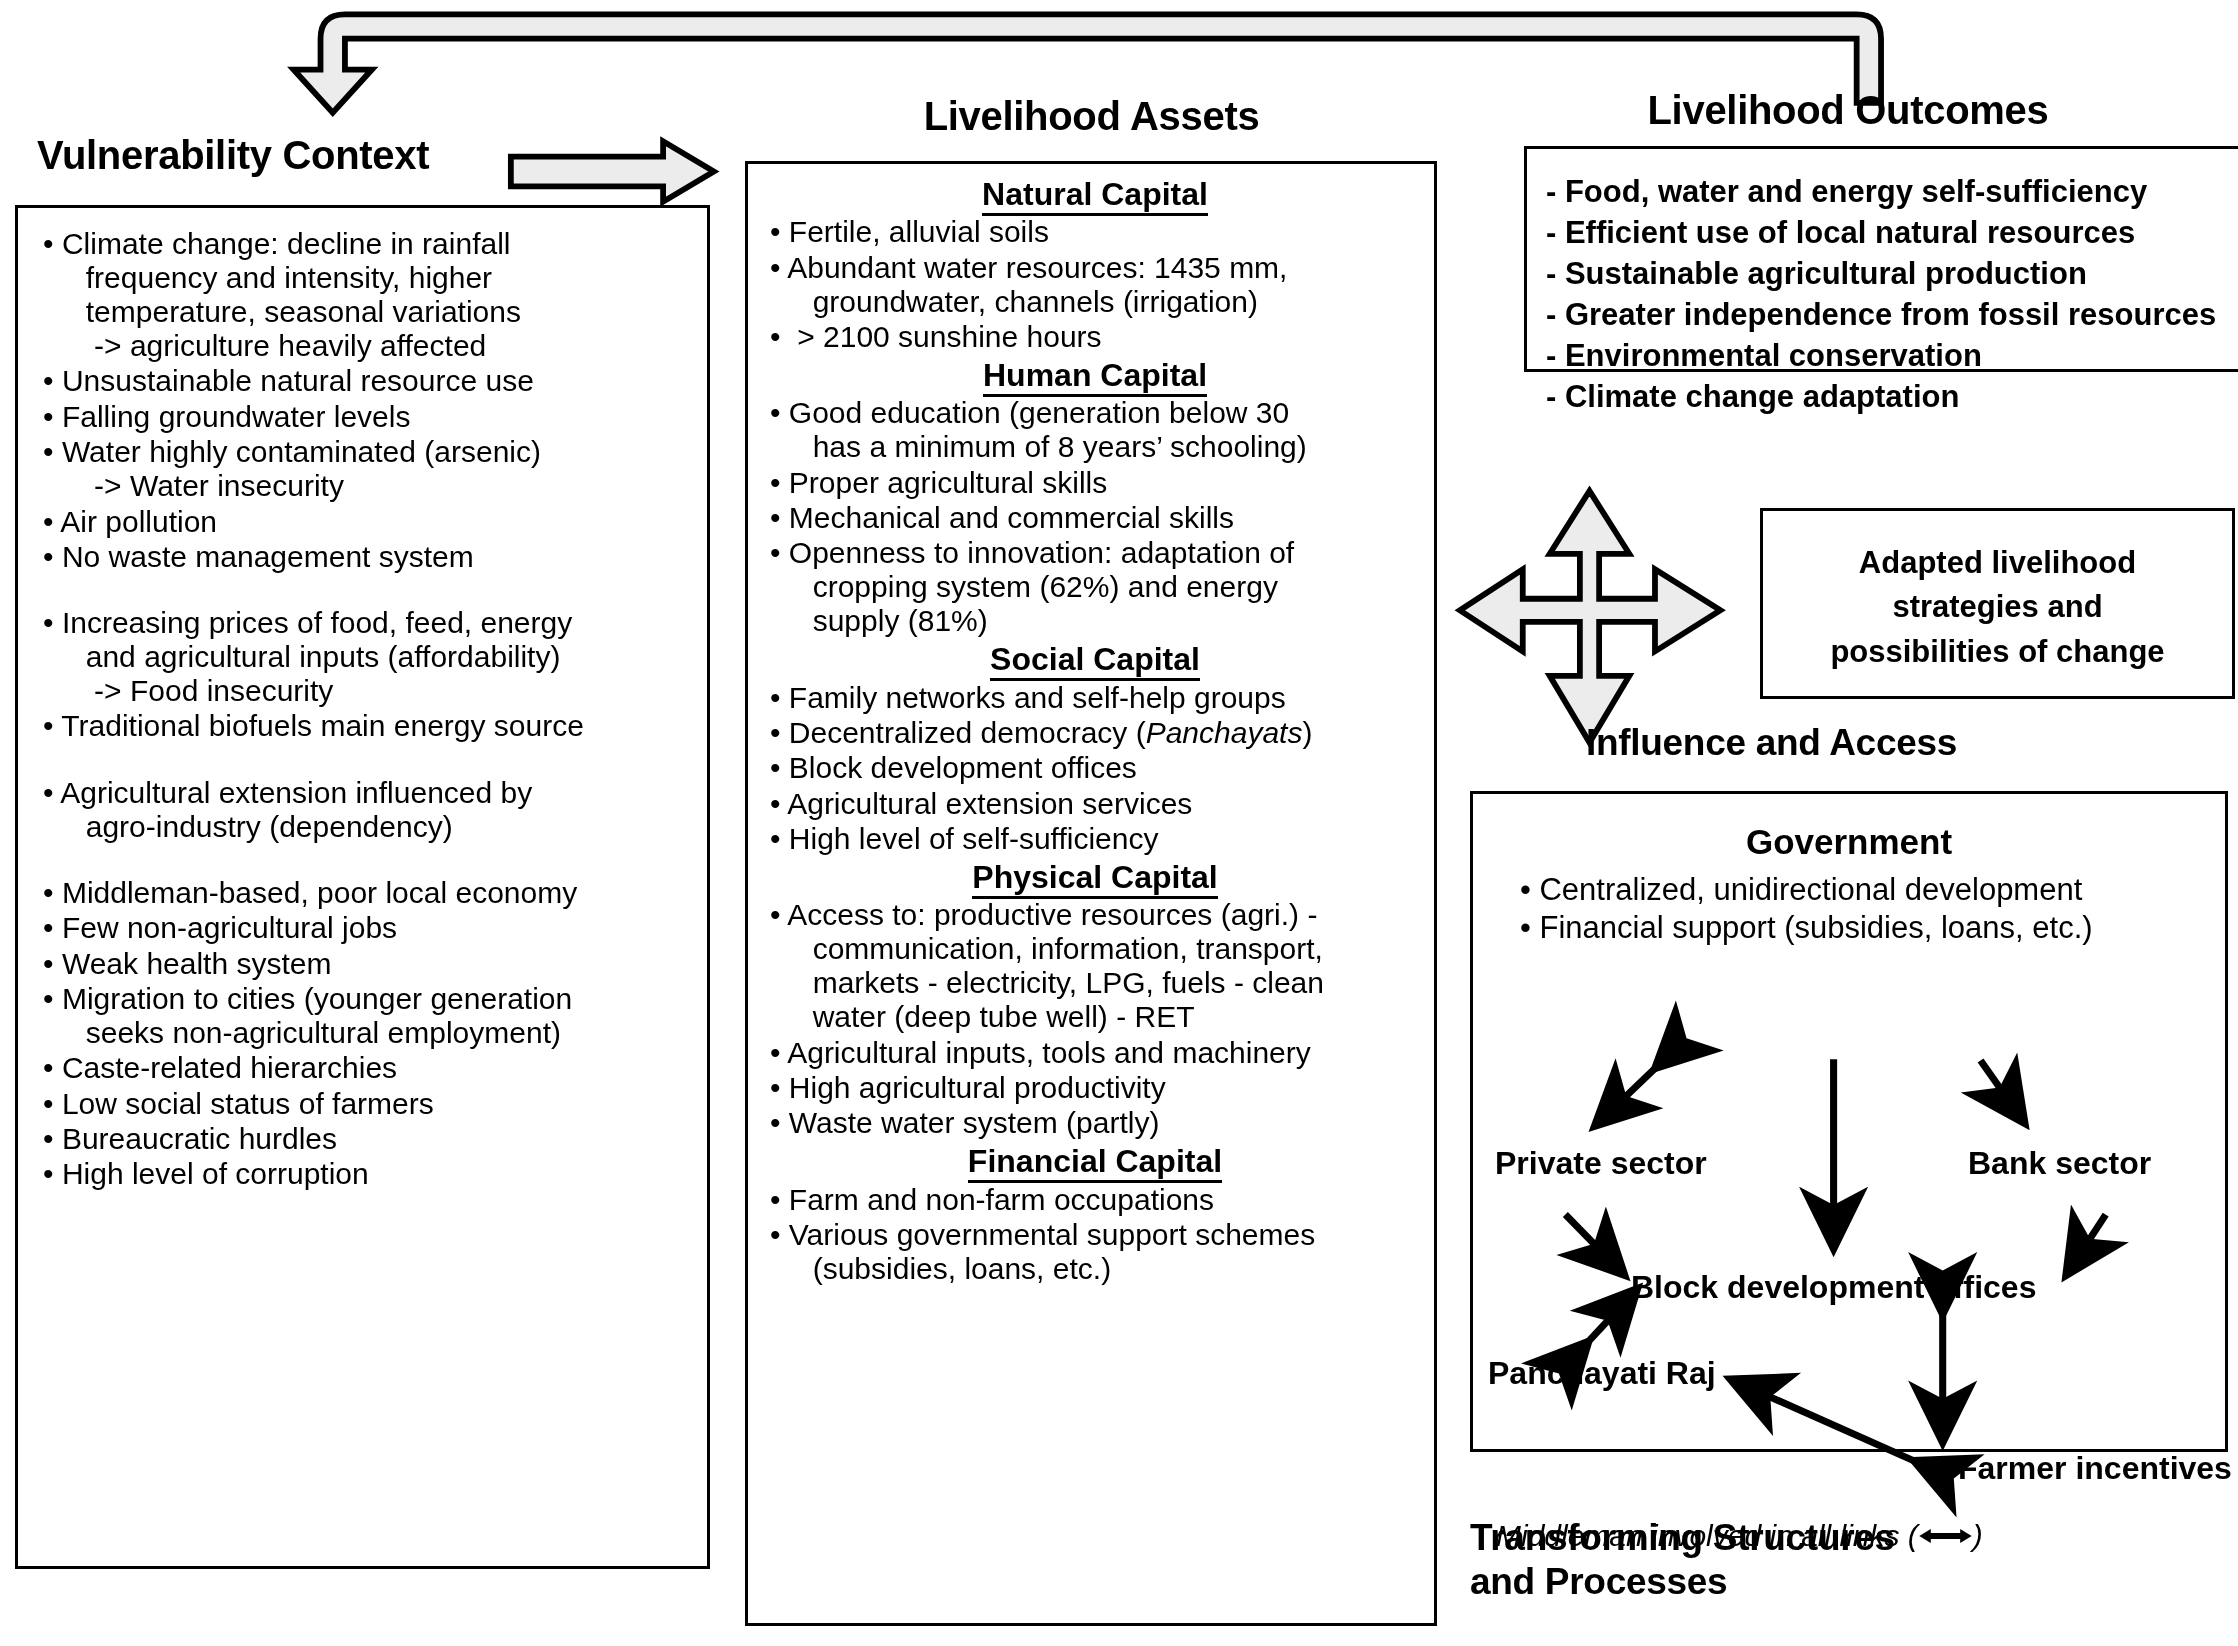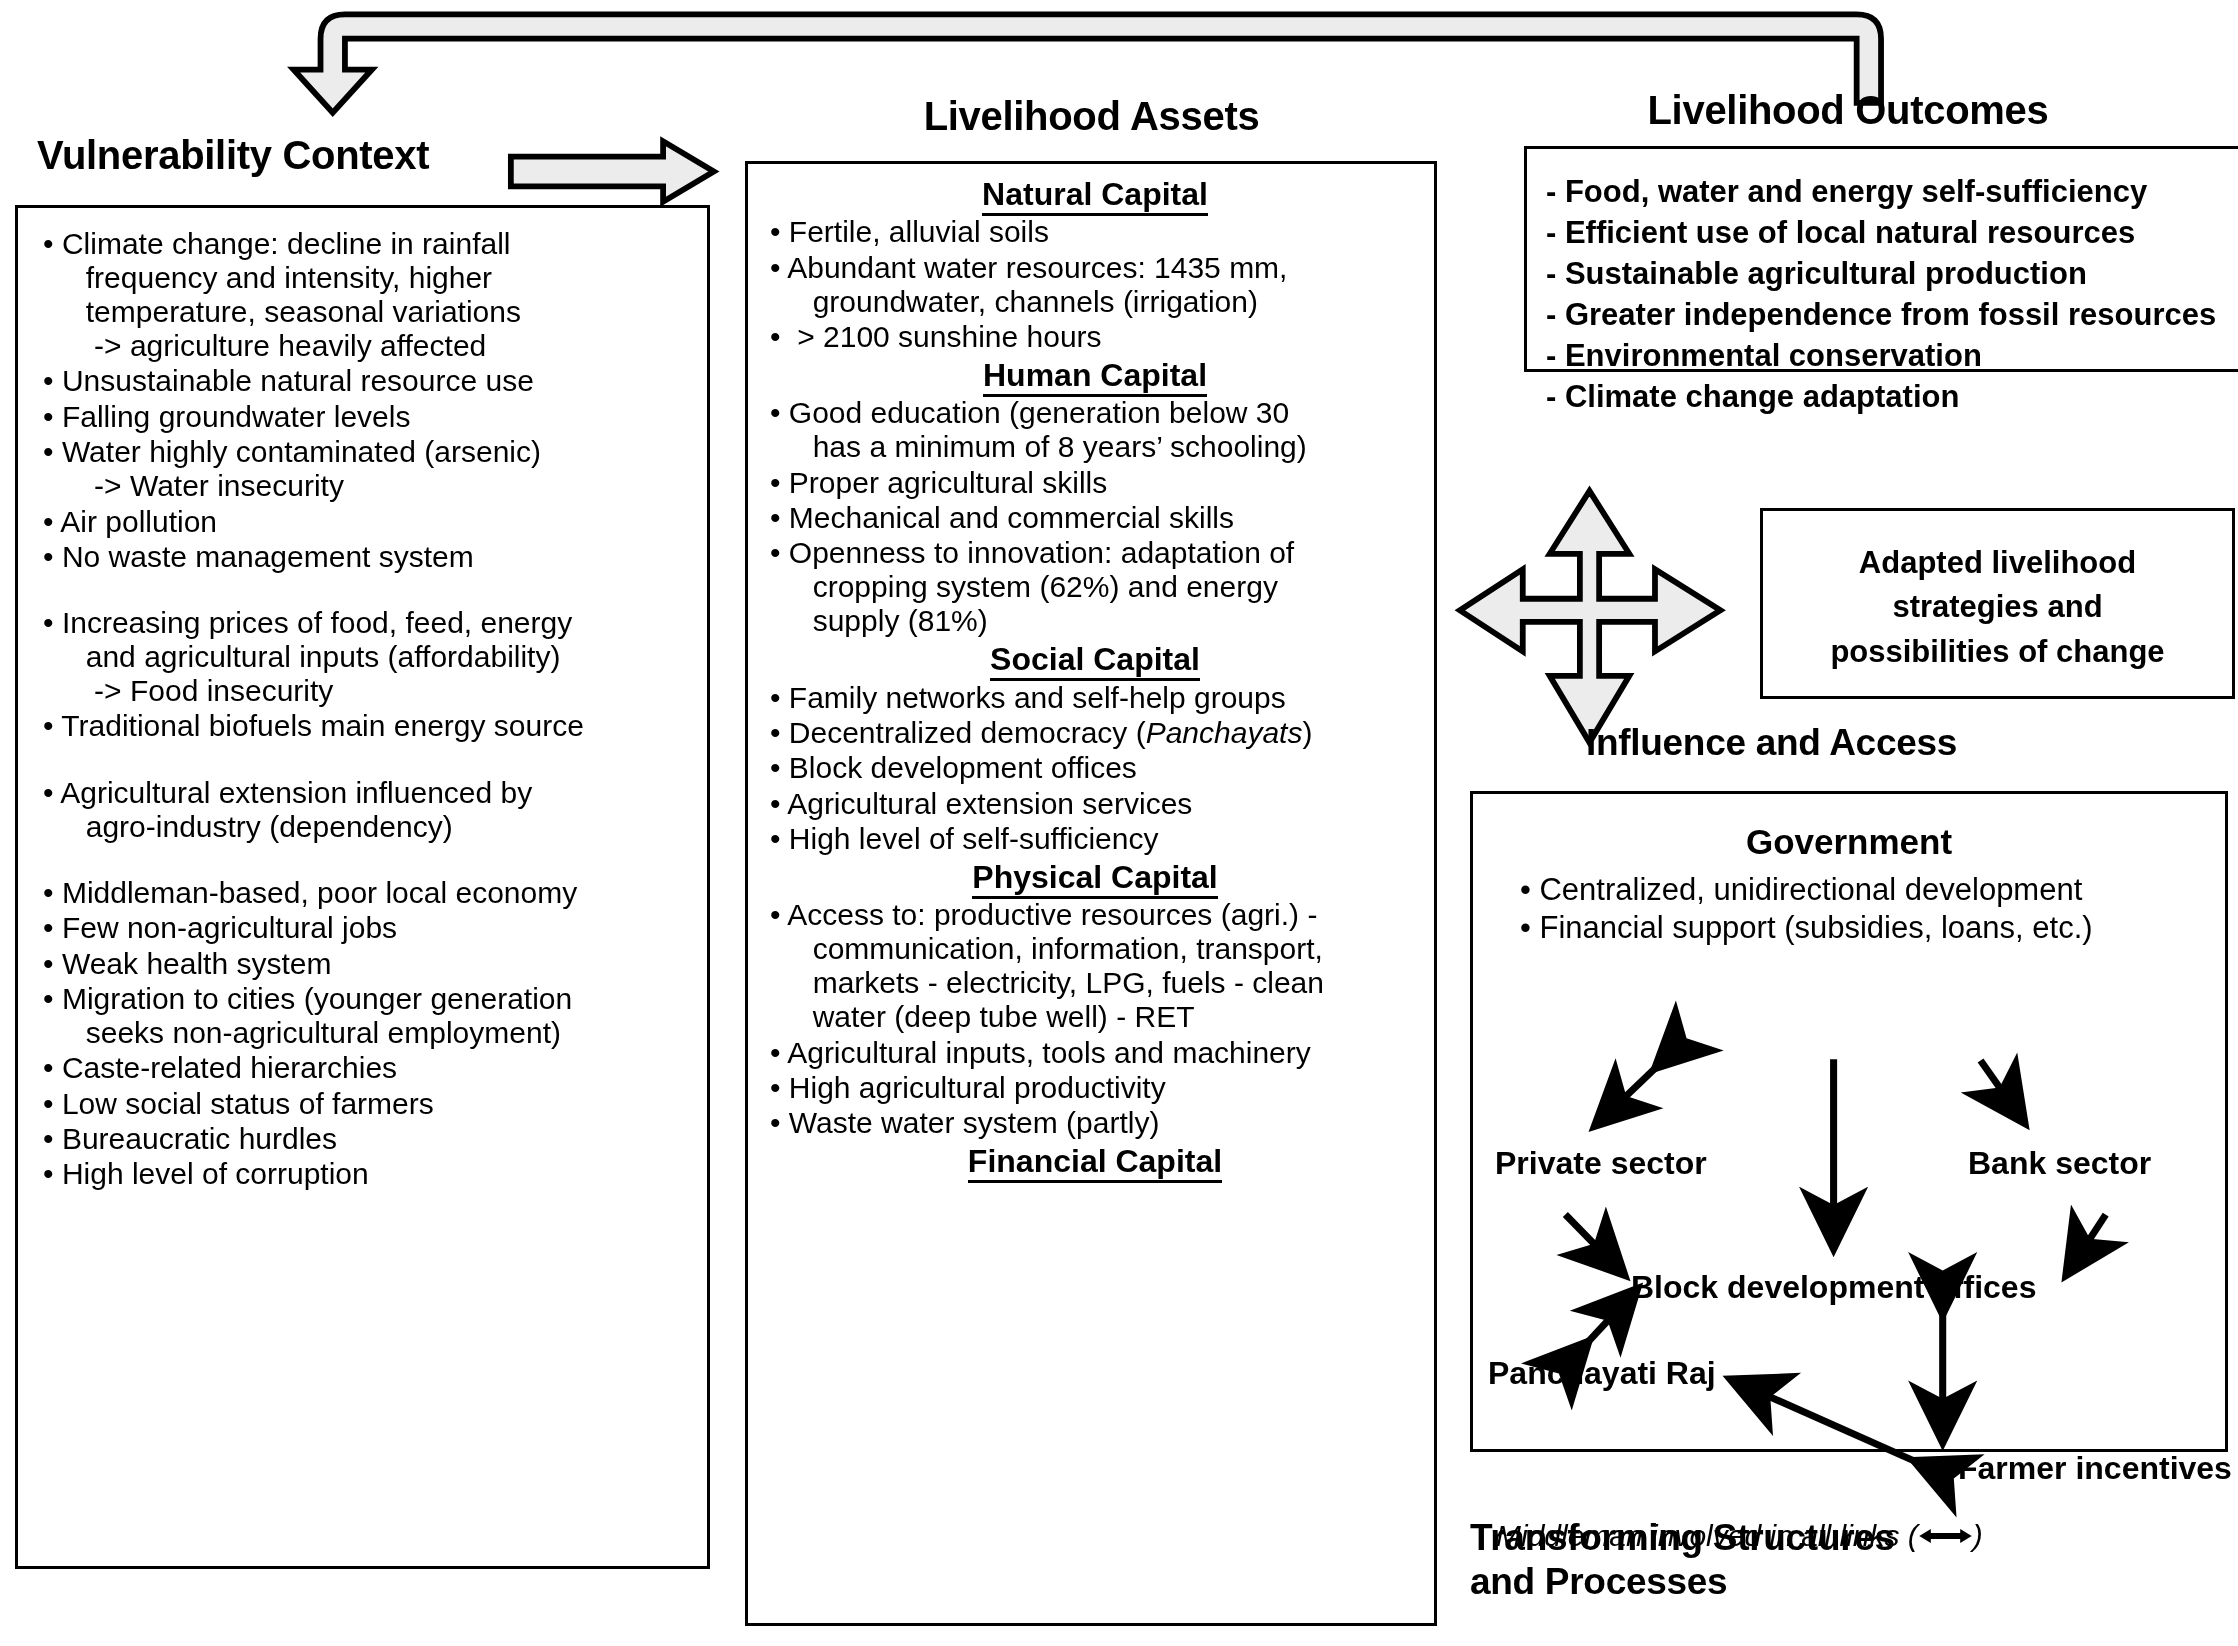--- a/index.html
+++ b/index.html
@@ -195,20 +195,25 @@
   markets - electricity, LPG, fuels - clean
   water (deep tube well) - RET</li>
       <li>• Agricultural inputs, tools and machinery</li>
       <li>• High agricultural productivity</li>
       <li>• Waste water system (partly)</li>
     </ul>
 
     <div class="cap-head">
       <span>Financial  Capital</span>
     </div>
+    <ul class="blist">
+      <li>• Farm and non-farm occupations</li>
+      <li>• Various governmental support schemes
+  (subsidies, loans, etc.)</li>
+    </ul>
 
   </div>
 </div>
 
 <div class="abs title title-lg" style="left:1469px;top:89px;width:758px;text-align:center;">Livelihood Outcomes</div>
 
 <div class="abs box-thin" style="left:1524px;top:146px;width:758px;height:226px;">
   <ul class="dlist" style="padding:23px 0 0 19px;">
     <li>- Food, water and energy self-sufficiency</li>
     <li>- Efficient use of local natural resources</li>

